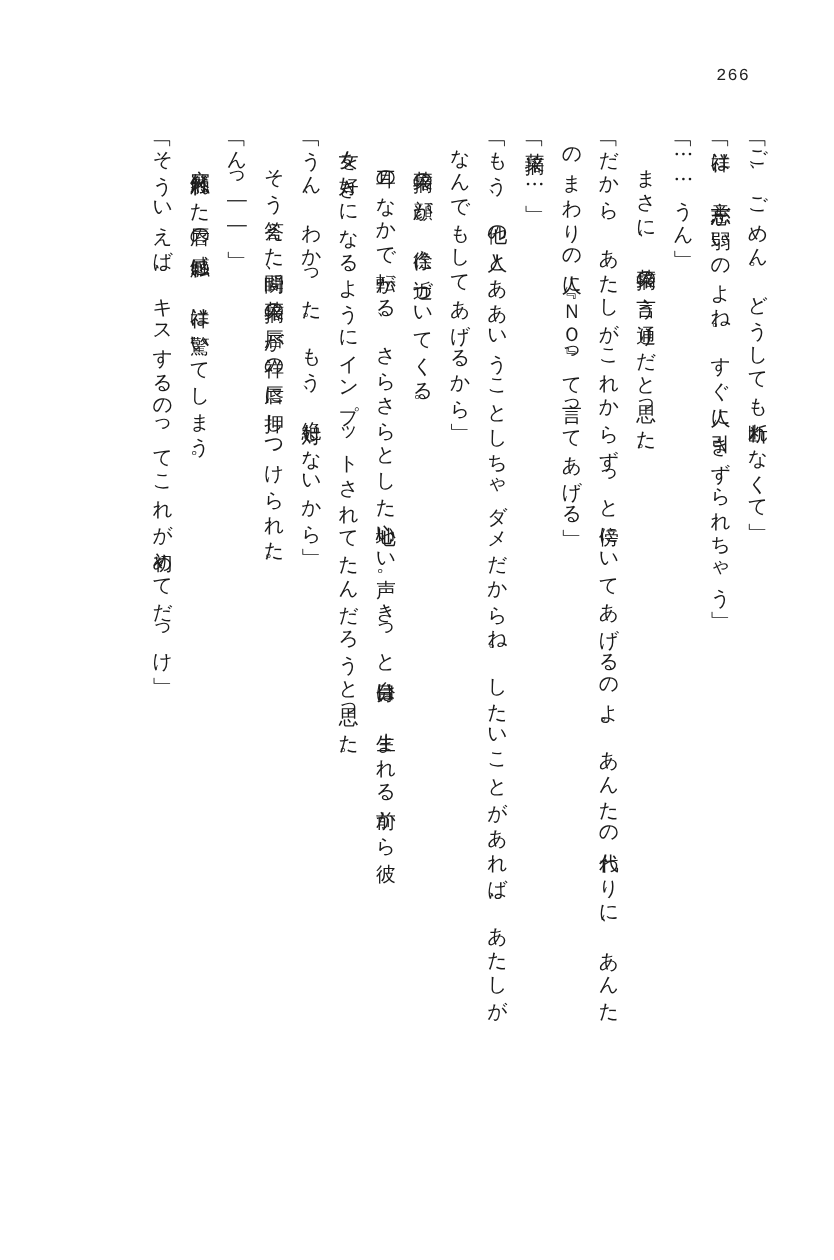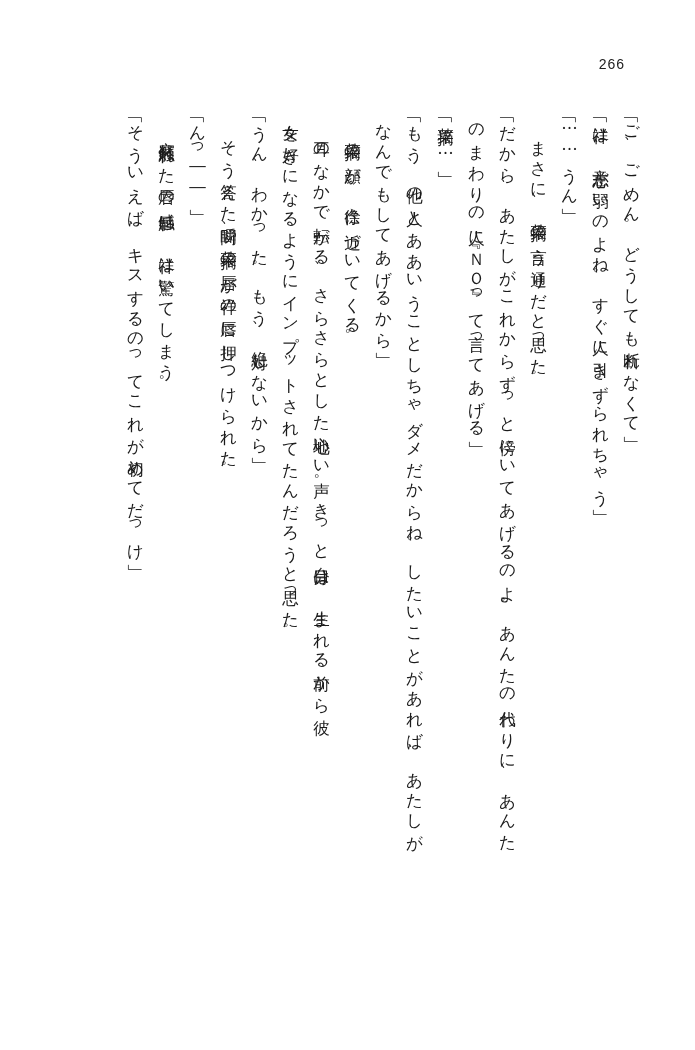--- a/index.html
+++ b/index.html
@@ -21,21 +21,21 @@
     width: 695px;
     height: 1050px;
   }
   .page-number {
     position: absolute;
     top: 56px;
     right: 70px;
     font-size: 14px;
     letter-spacing: 1px;
     color: #222;
-    font-family: Liberation Sans, sans-serif;
+    font-family: Liberation Mono, monospace;
   }
   .body-text {
     position: absolute;
     top: 112px;
     right: 56px;
     left: 56px;
     bottom: 60px;
     display: flex;
     flex-direction: row-reverse;
     align-items: flex-start;

